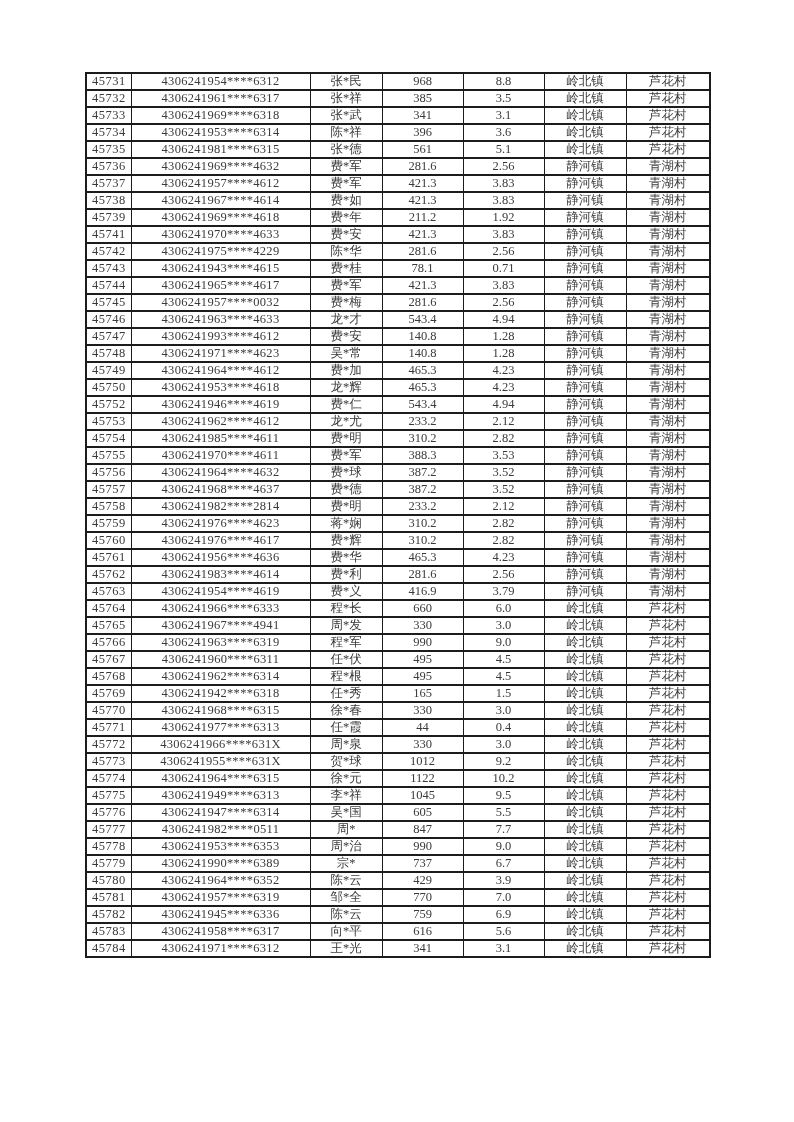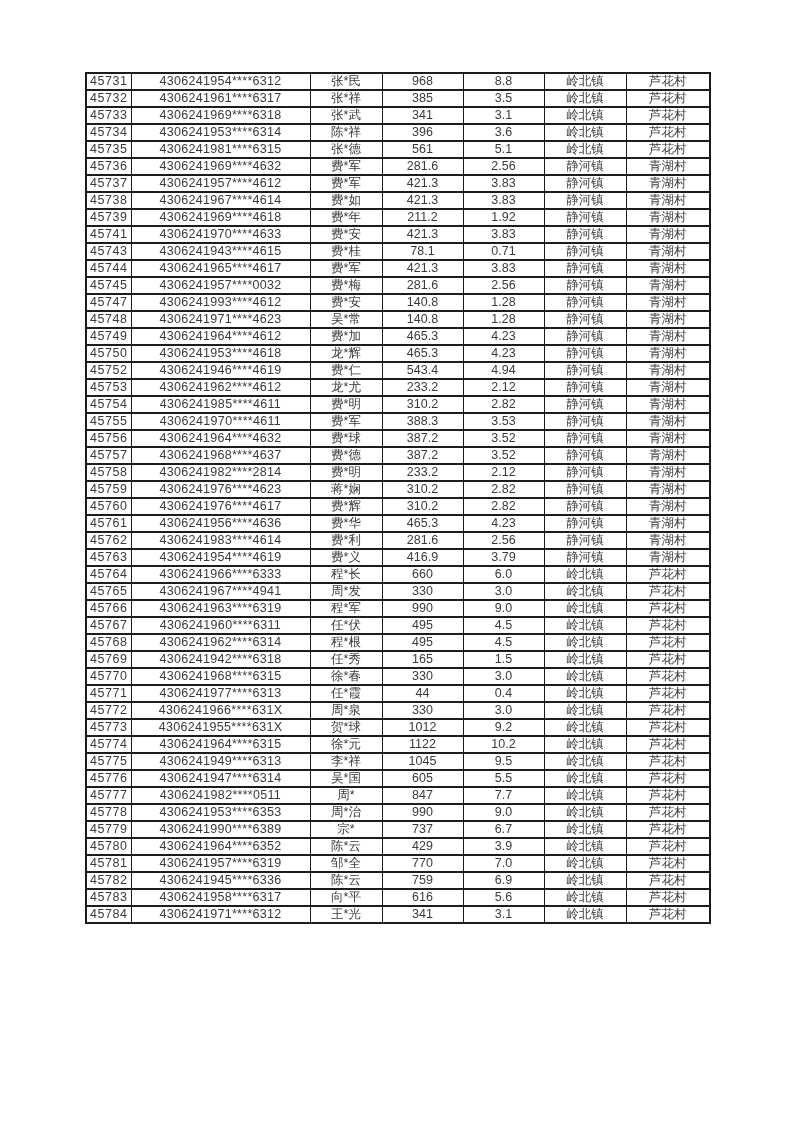--- a/index.html
+++ b/index.html
@@ -6,21 +6,21 @@
     margin: 0;
     padding: 0;
     background: #ffffff;
   }
   .page {
     position: relative;
     width: 794px;
     height: 1122px;
     background: #ffffff;
     overflow: hidden;
-    font-family: Liberation Sans, sans-serif;
+    font-family: Liberation Serif, serif;
   }
   table.roster {
     position: absolute;
     left: 85px;
     top: 72px;
     width: 624px;
     border-collapse: collapse;
     table-layout: fixed;
     border: 2px solid #1c1c1c;
   }
@@ -144,20 +144,29 @@
         <tr>
           <td class="c-seq">45741</td>
           <td class="c-id">4306241970****4633</td>
           <td class="c-name">费*安</td>
           <td class="c-amount">421.3</td>
           <td class="c-rate">3.83</td>
           <td class="c-town">静河镇</td>
           <td class="c-village">青湖村</td>
         </tr>
         <tr>
+          <td class="c-seq">45742</td>
+          <td class="c-id">4306241975****4229</td>
+          <td class="c-name">陈*华</td>
+          <td class="c-amount">281.6</td>
+          <td class="c-rate">2.56</td>
+          <td class="c-town">静河镇</td>
+          <td class="c-village">青湖村</td>
+        </tr>
+        <tr>
           <td class="c-seq">45743</td>
           <td class="c-id">4306241943****4615</td>
           <td class="c-name">费*桂</td>
           <td class="c-amount">78.1</td>
           <td class="c-rate">0.71</td>
           <td class="c-town">静河镇</td>
           <td class="c-village">青湖村</td>
         </tr>
         <tr>
           <td class="c-seq">45744</td>
@@ -171,20 +180,29 @@
         <tr>
           <td class="c-seq">45745</td>
           <td class="c-id">4306241957****0032</td>
           <td class="c-name">费*梅</td>
           <td class="c-amount">281.6</td>
           <td class="c-rate">2.56</td>
           <td class="c-town">静河镇</td>
           <td class="c-village">青湖村</td>
         </tr>
         <tr>
+          <td class="c-seq">45746</td>
+          <td class="c-id">4306241963****4633</td>
+          <td class="c-name">龙*才</td>
+          <td class="c-amount">543.4</td>
+          <td class="c-rate">4.94</td>
+          <td class="c-town">静河镇</td>
+          <td class="c-village">青湖村</td>
+        </tr>
+        <tr>
           <td class="c-seq">45747</td>
           <td class="c-id">4306241993****4612</td>
           <td class="c-name">费*安</td>
           <td class="c-amount">140.8</td>
           <td class="c-rate">1.28</td>
           <td class="c-town">静河镇</td>
           <td class="c-village">青湖村</td>
         </tr>
         <tr>
           <td class="c-seq">45748</td>

